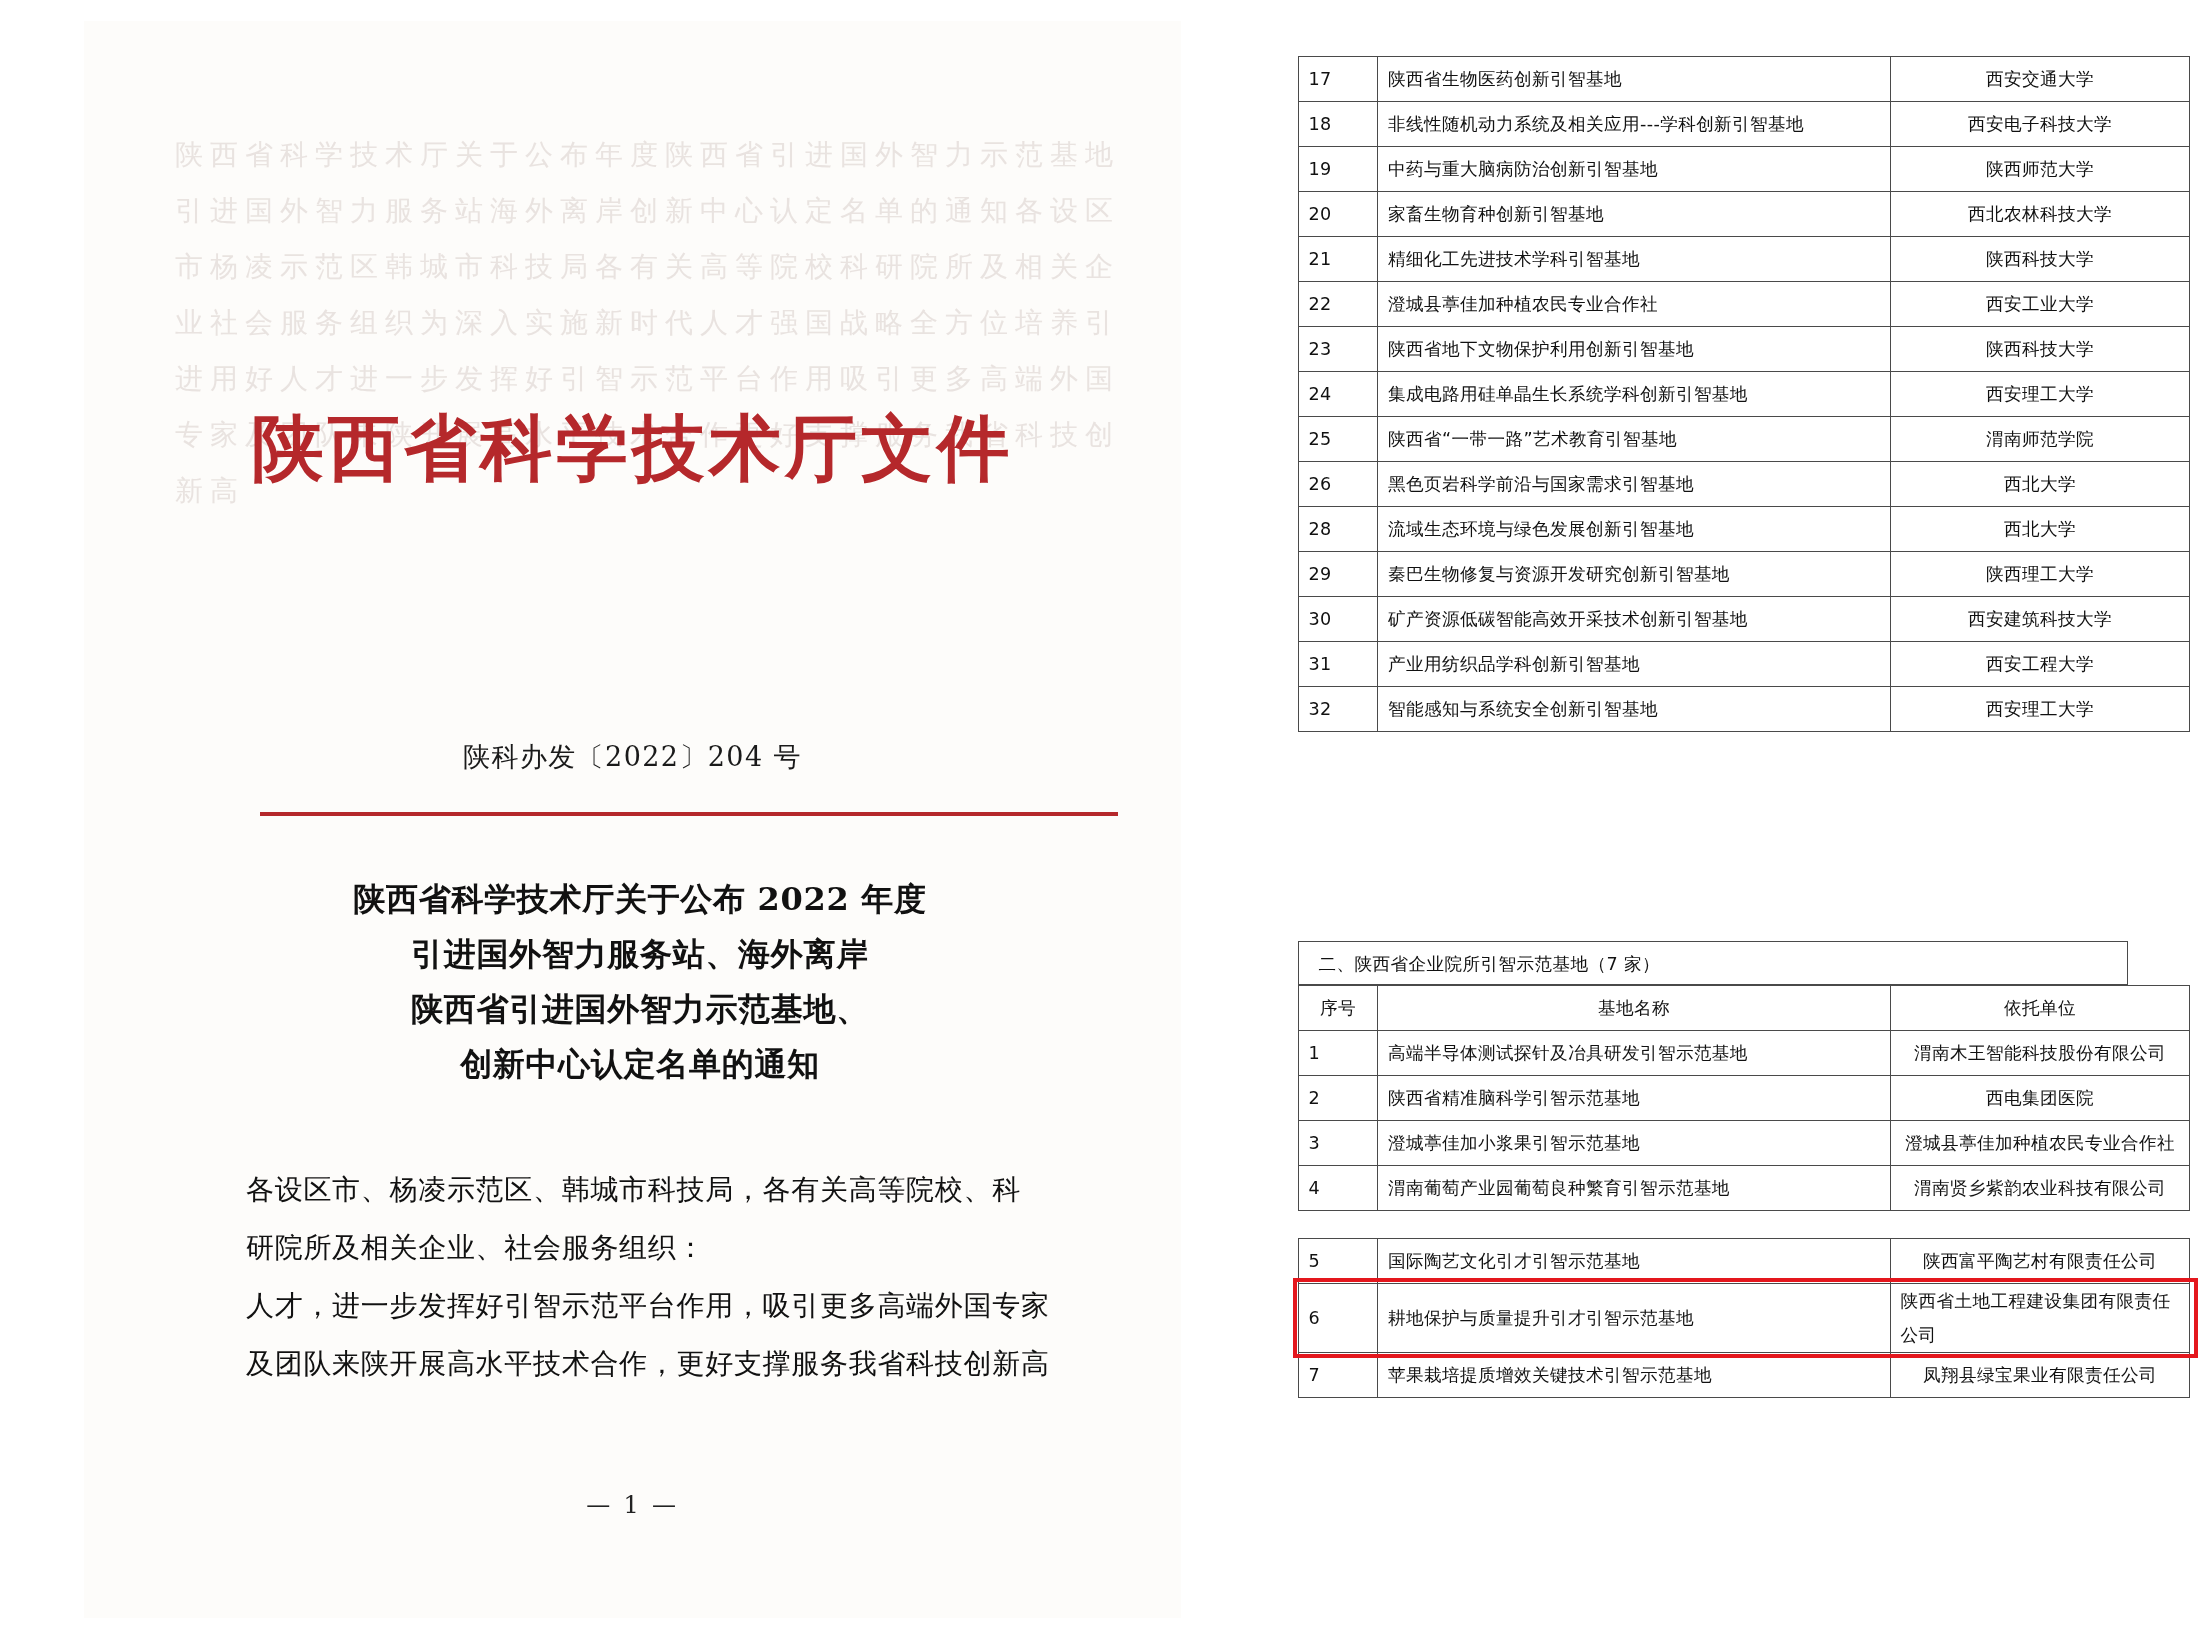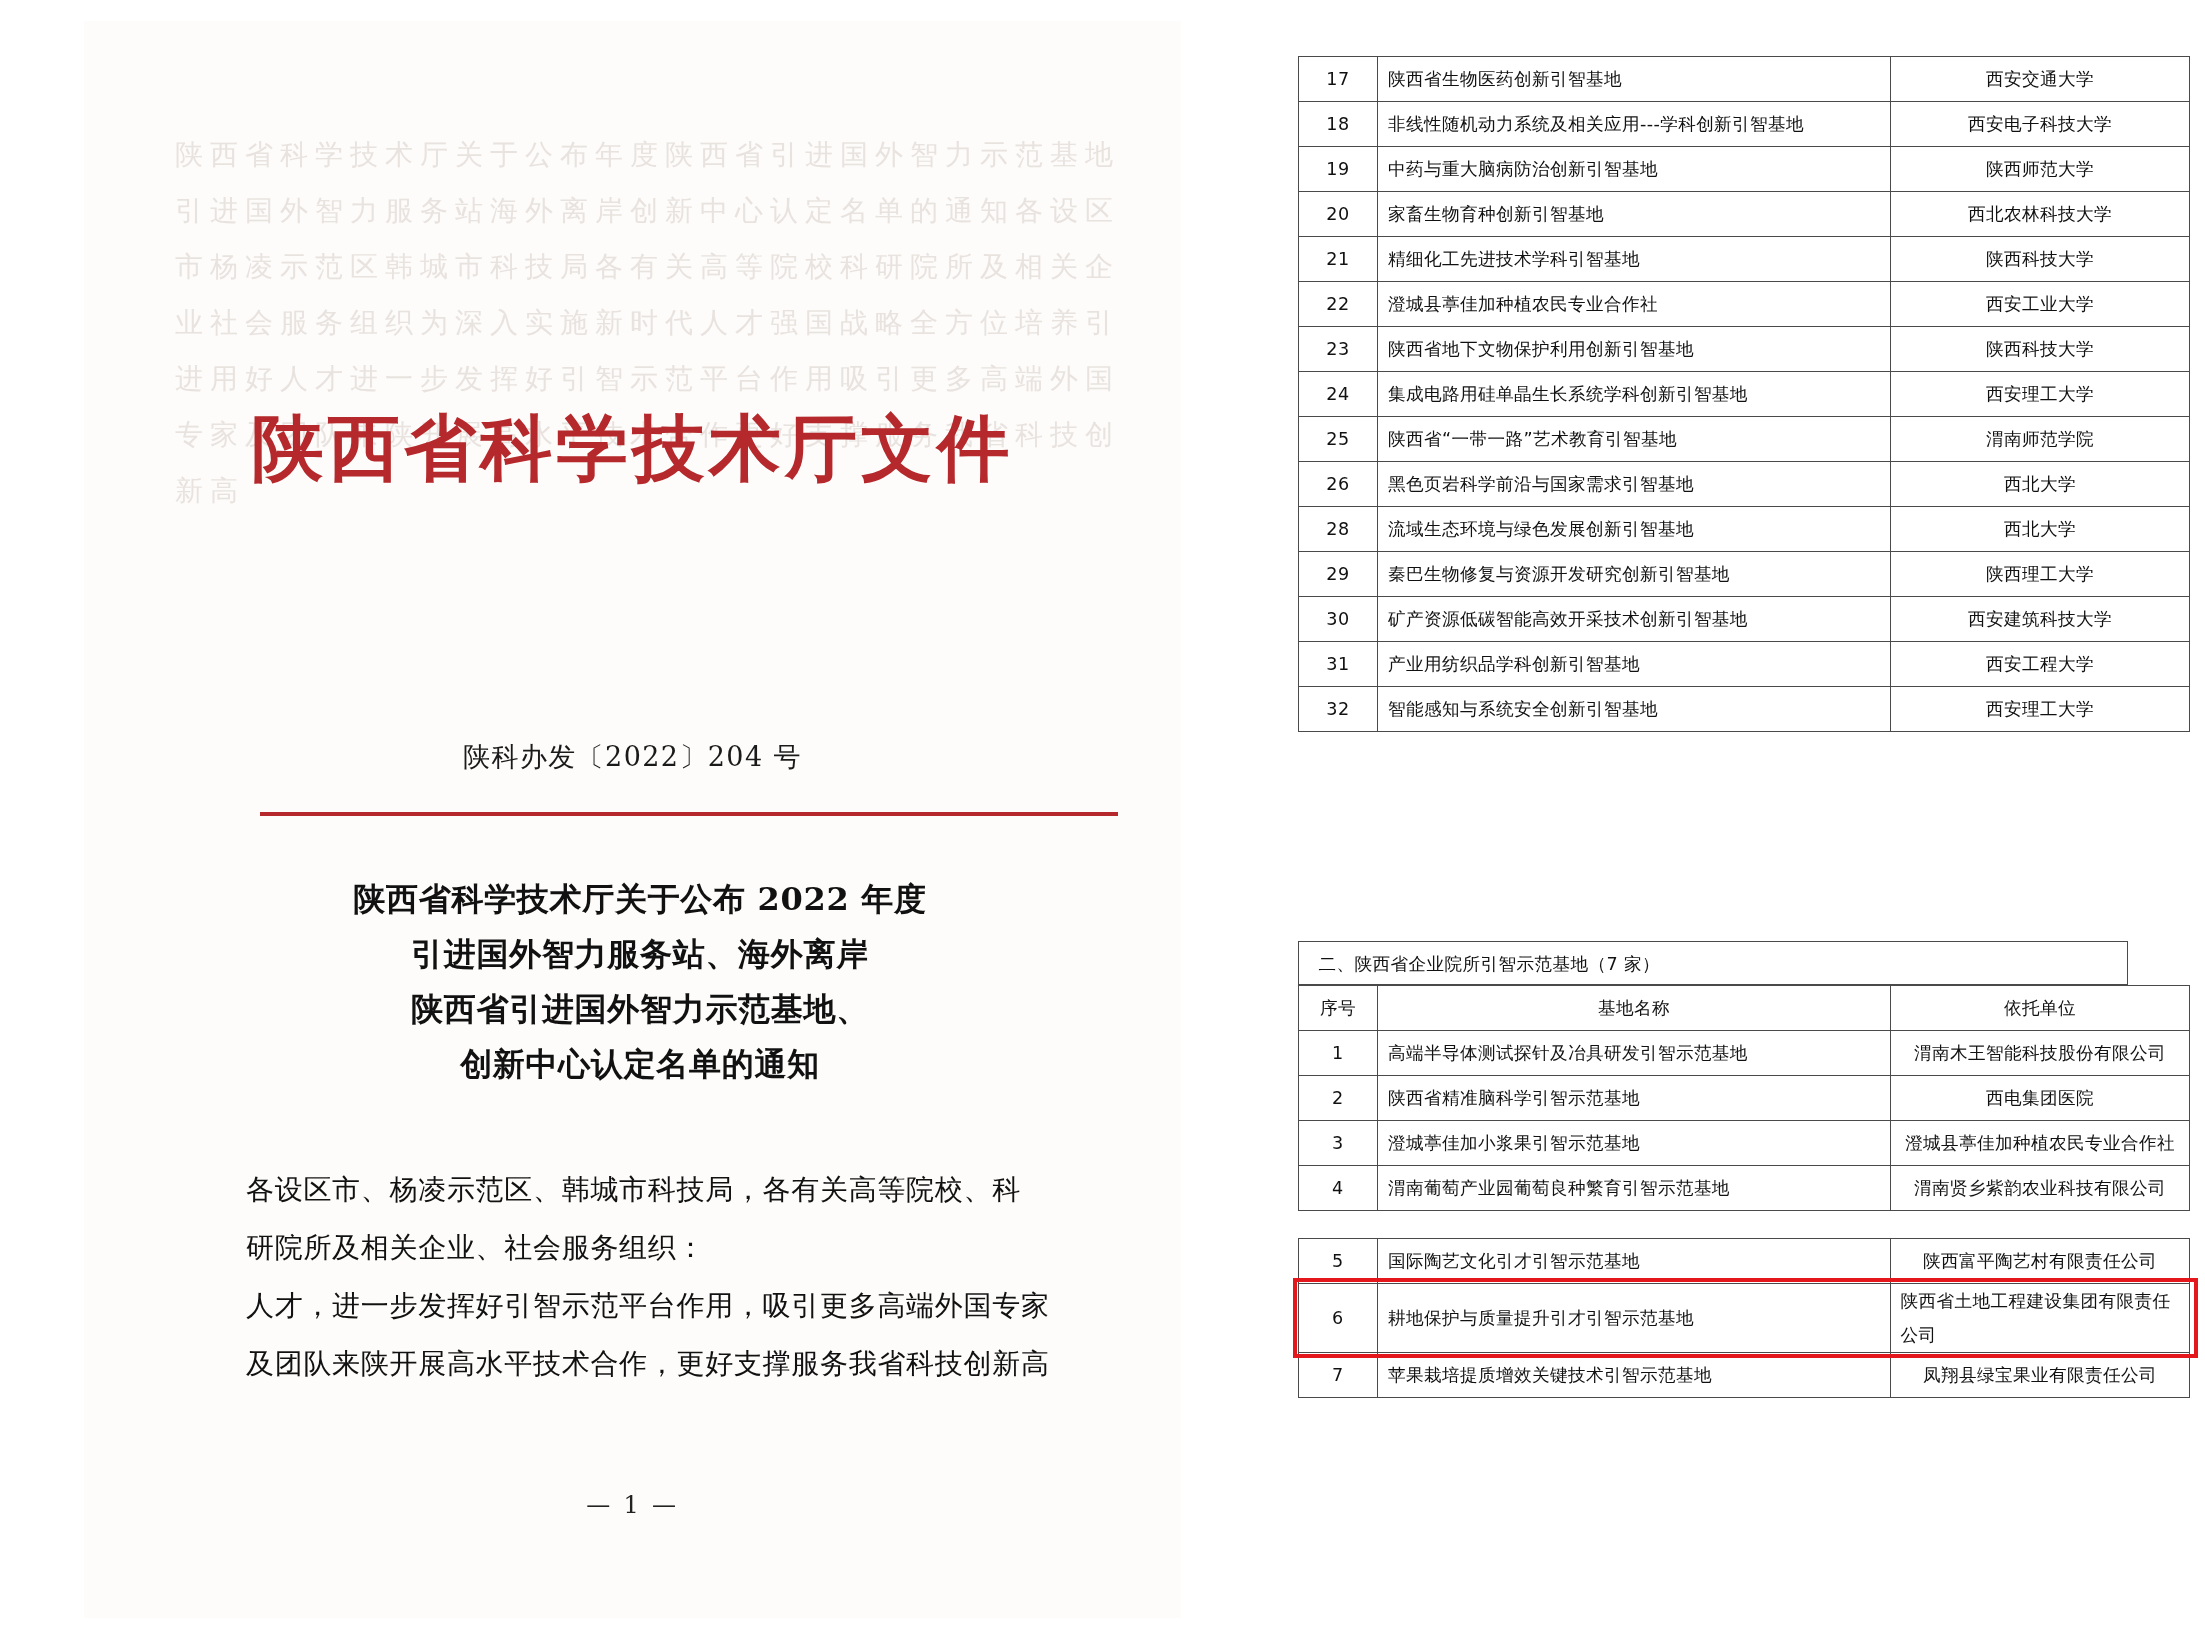--- a/index.html
+++ b/index.html
@@ -128,21 +128,21 @@
   }
   table.tbl td, table.tbl th {
     border: 1.4px solid #4a4a4a;
     font-size: 17.6px;
     padding: 0 9.8px;
     height: 44px;
     font-weight: normal;
     vertical-align: middle;
     letter-spacing: 0.4px;
   }
-  .c-idx { width: 59px; text-align: center; }
+  .c-idx { width: 59px; }
   .c-name { width: 492px; text-align: left; }
   .c-unit { width: 279px; text-align: center; }
 
   .tbl-top { position: absolute; left: 17.6px; top: 14px; }
 
   .section-label {
     position: absolute;
     left: 17.6px;
     top: 899px;
     width: 830px;

